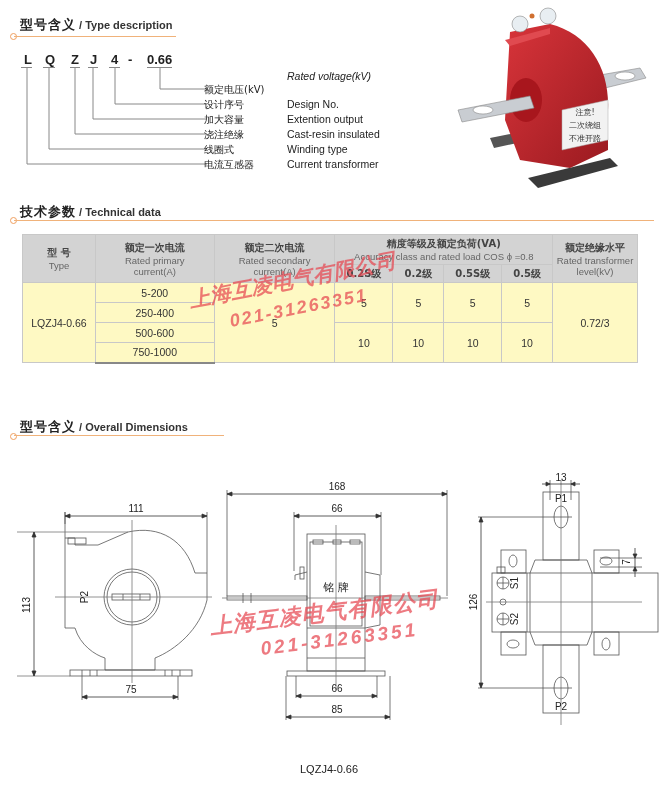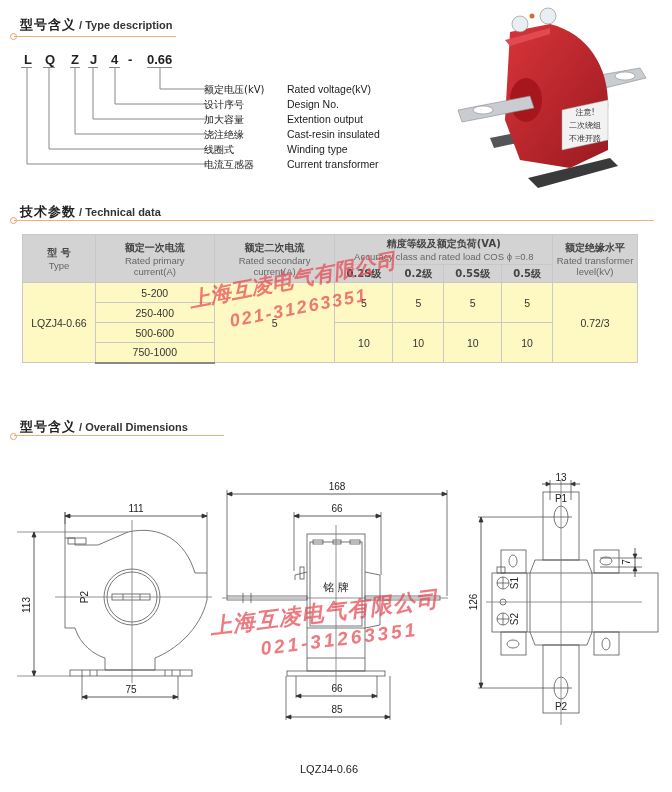--- a/index.html
+++ b/index.html
@@ -52,21 +52,21 @@
     <polyline points="160,68 160,89 207,89"></polyline>
     <polyline points="115,68 115,104 207,104"></polyline>
     <polyline points="93,68 93,119 207,119"></polyline>
     <polyline points="75,68 75,134 207,134"></polyline>
     <polyline points="49,68 49,149 207,149"></polyline>
     <polyline points="27,68 27,164 207,164"></polyline>
   </g>
 </svg>
 
 <span class="desc-cn" style="top:83px;">额定电压(kV)</span>
-<span class="desc-en" style="top:83px;">Rated voltage(kV)</span>
+<span class="desc-en" style="top:70px;font-style:italic;">Rated voltage(kV)</span>
 <span class="desc-cn" style="top:98px;">设计序号</span>
 <span class="desc-en" style="top:98px;">Design No.</span>
 <span class="desc-cn" style="top:113px;">加大容量</span>
 <span class="desc-en" style="top:113px;">Extention output</span>
 <span class="desc-cn" style="top:128px;">浇注绝缘</span>
 <span class="desc-en" style="top:128px;">Cast-resin insulated</span>
 <span class="desc-cn" style="top:143px;">线圈式</span>
 <span class="desc-en" style="top:143px;">Winding type</span>
 <span class="desc-cn" style="top:158px;">电流互感器</span>
 <span class="desc-en" style="top:158px;">Current transformer</span>

